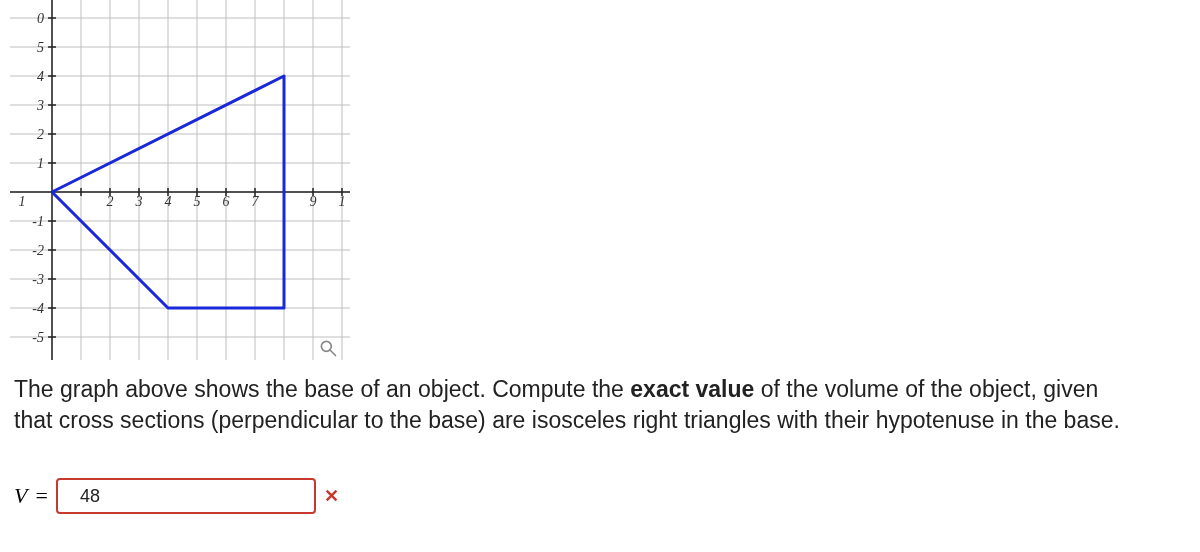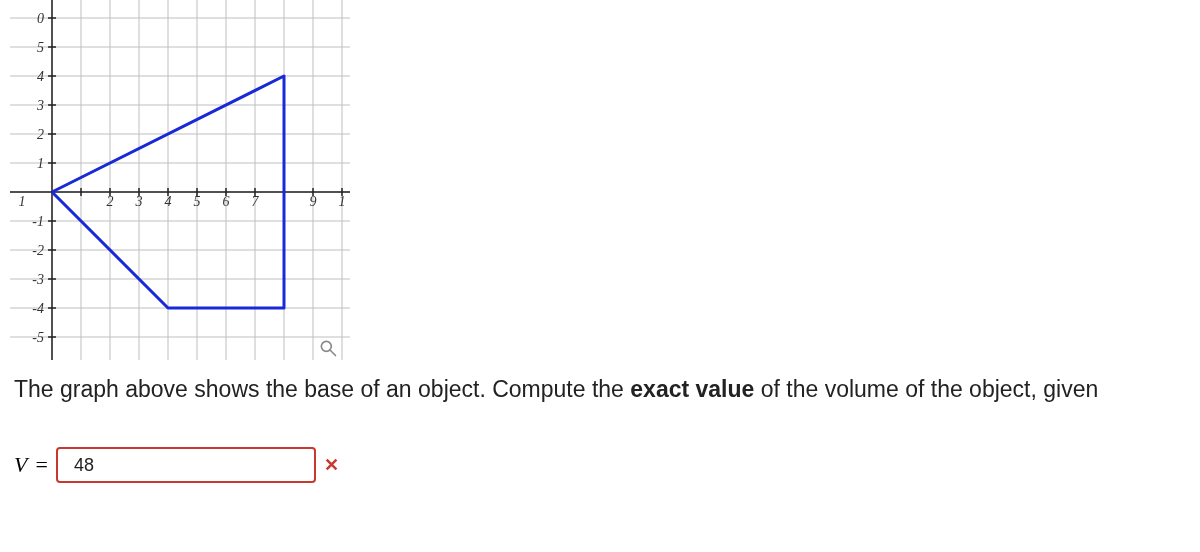--- a/index.html
+++ b/index.html
@@ -50,21 +50,21 @@
     font-style: italic;
     font-size: 22px;
   }
   .eq-label {
     font-family: "Times New Roman", Georgia, serif;
     font-size: 22px;
   }
   .answer-input {
     border: 2px solid #c63a2e;
     border-radius: 4px;
-    padding: 6px 16px;
+    padding: 6px 22px;
     font-size: 18px;
     width: 260px;
     height: 36px;
     color: #222;
     outline: none;
   }
   .x-mark {
     color: #c63a2e;
     font-size: 18px;
     font-weight: 700;
@@ -173,20 +173,21 @@
   <span class="magnifier">
     <svg viewBox="0 0 24 24">
         <circle cx="10" cy="10" r="6" fill="none" stroke="#888" stroke-width="2"></circle>
         <line x1="15" y1="15" x2="21" y2="21" stroke="#888" stroke-width="2" stroke-linecap="round"></line>
       </svg>
   </span>
 </div>
 
 <div class="problem-text">
   <span>The graph above shows the base of an object. Compute the </span><strong>exact value</strong><span> of the volume of the object, given</span><br>
+  <span>that cross sections (perpendicular to the base) are isosceles right triangles with their hypotenuse in the base.</span>
 </div>
 
 <div class="answer-row">
   <span class="var-label">V</span>
   <span class="eq-label">=</span>
   <input class="answer-input" type="text" value="48" style="">
   <span class="x-mark">✕</span>
 </div>
 
 </body></html>

